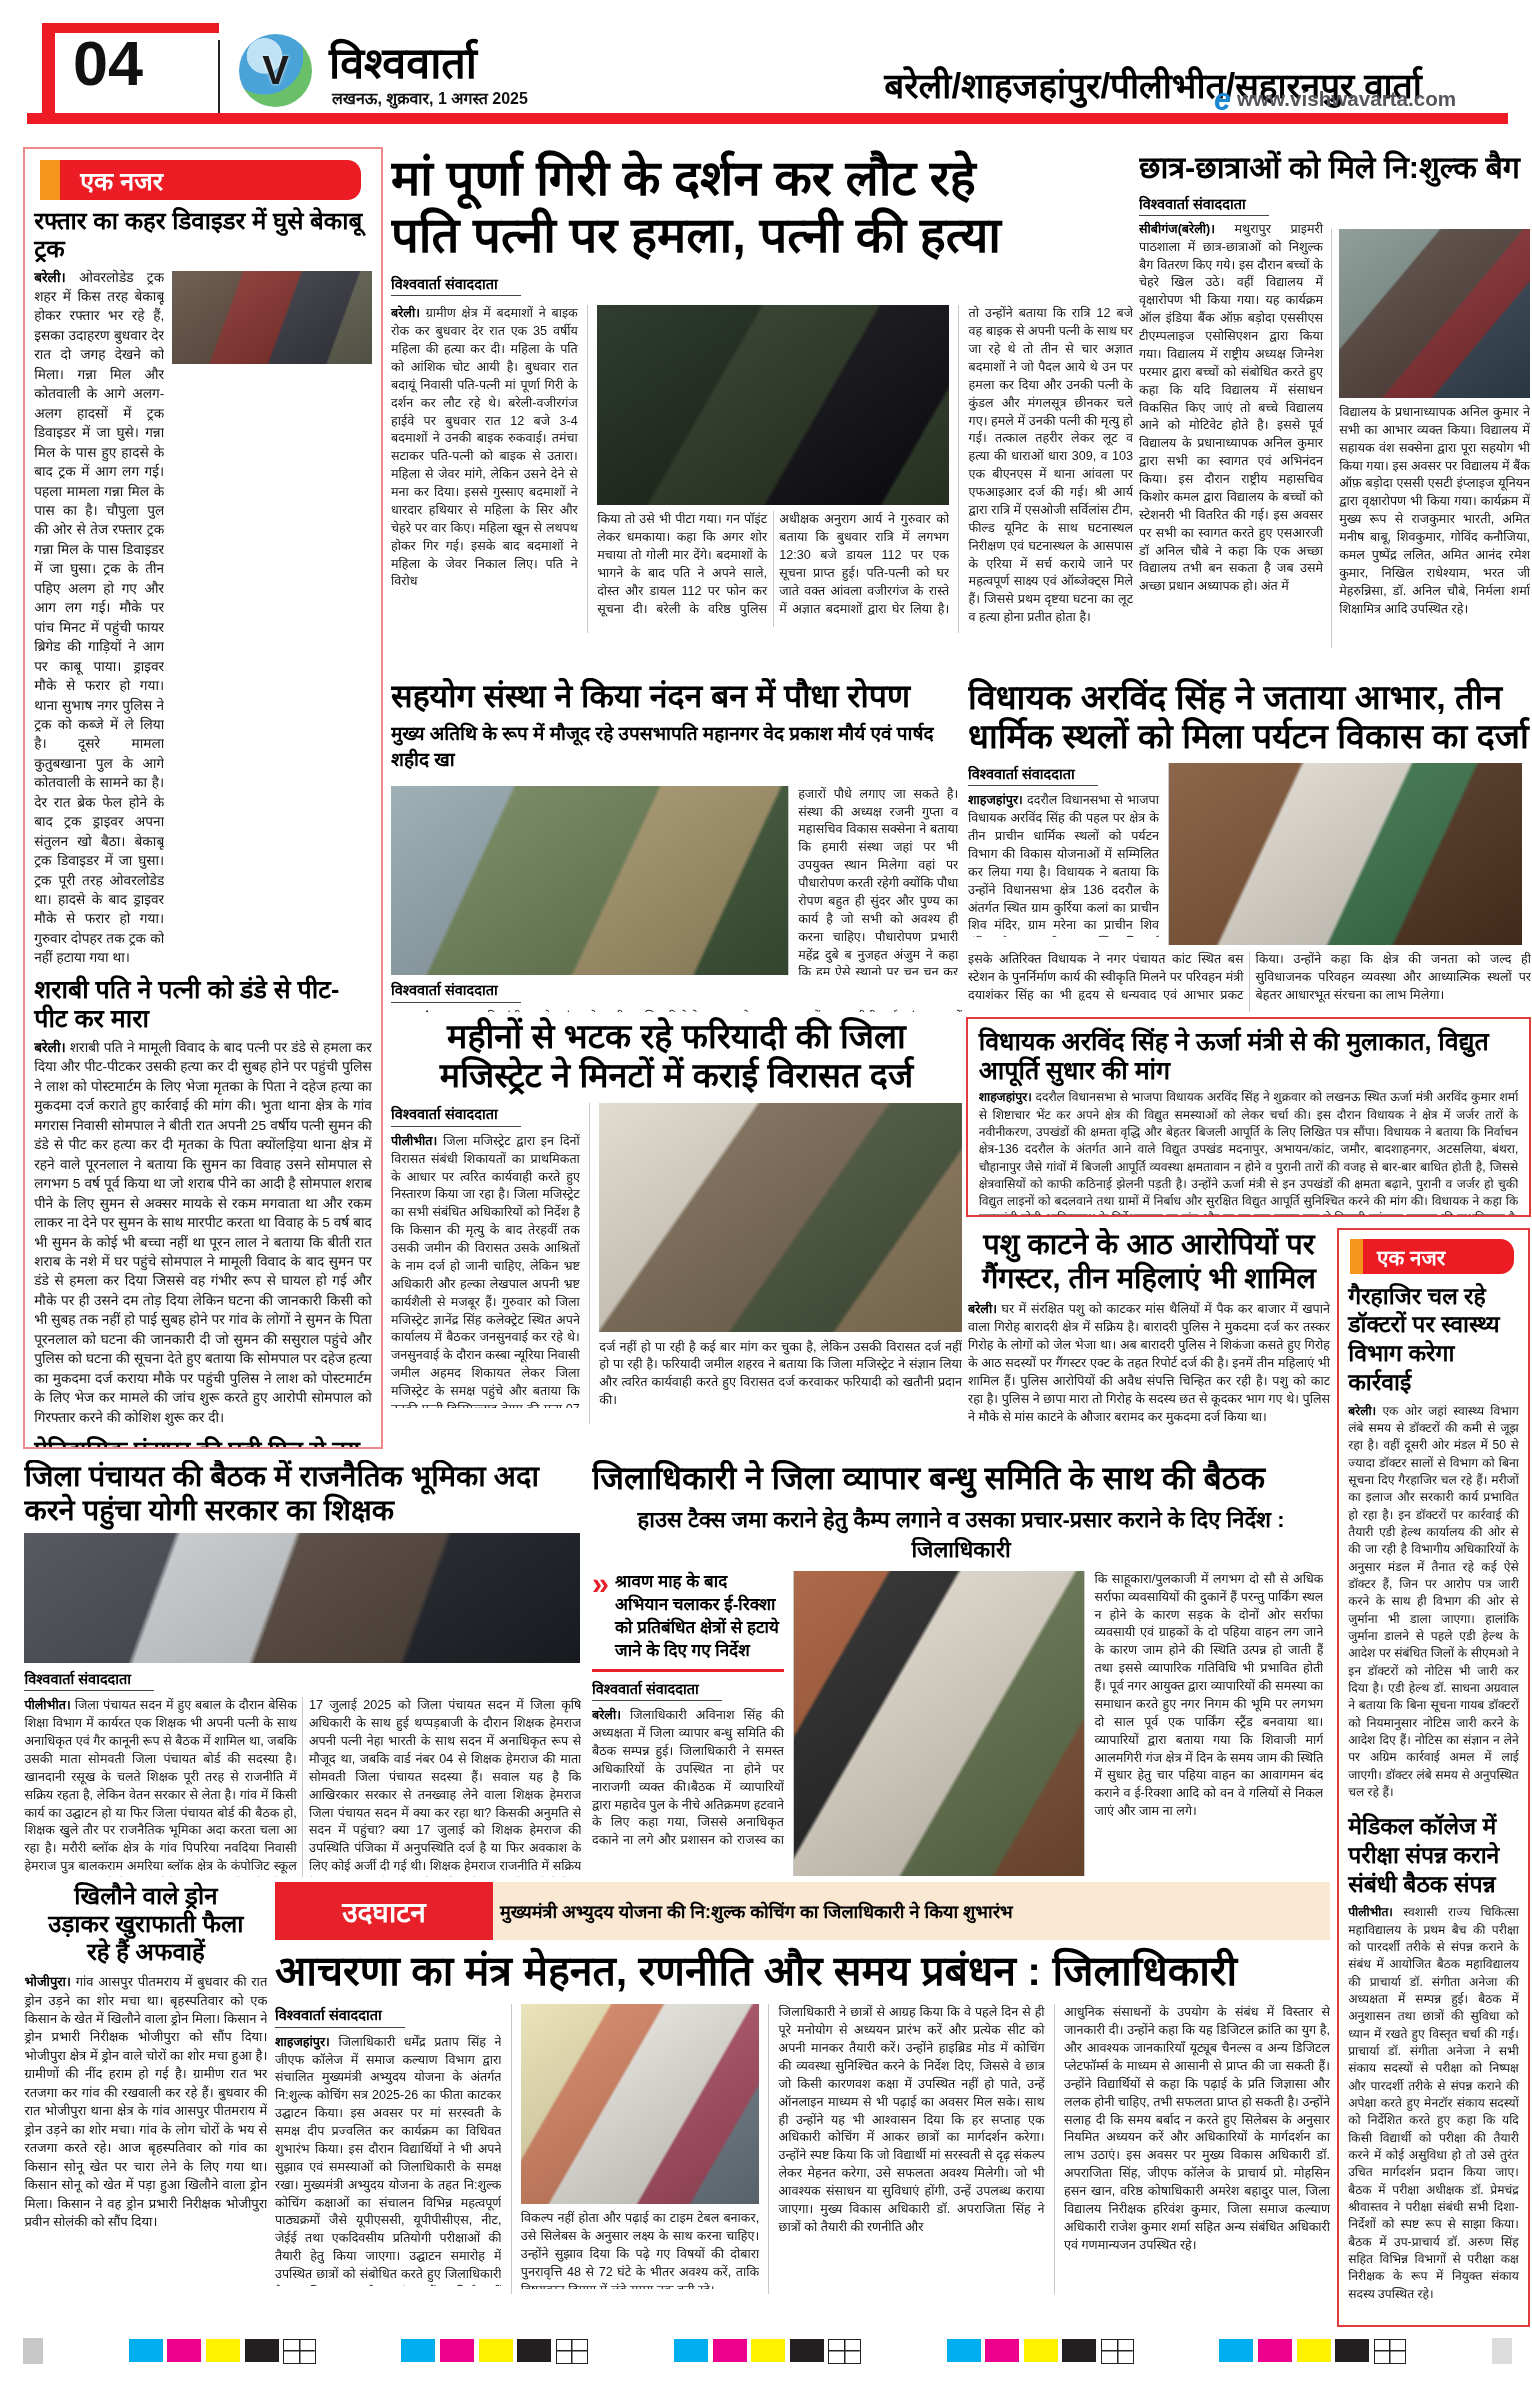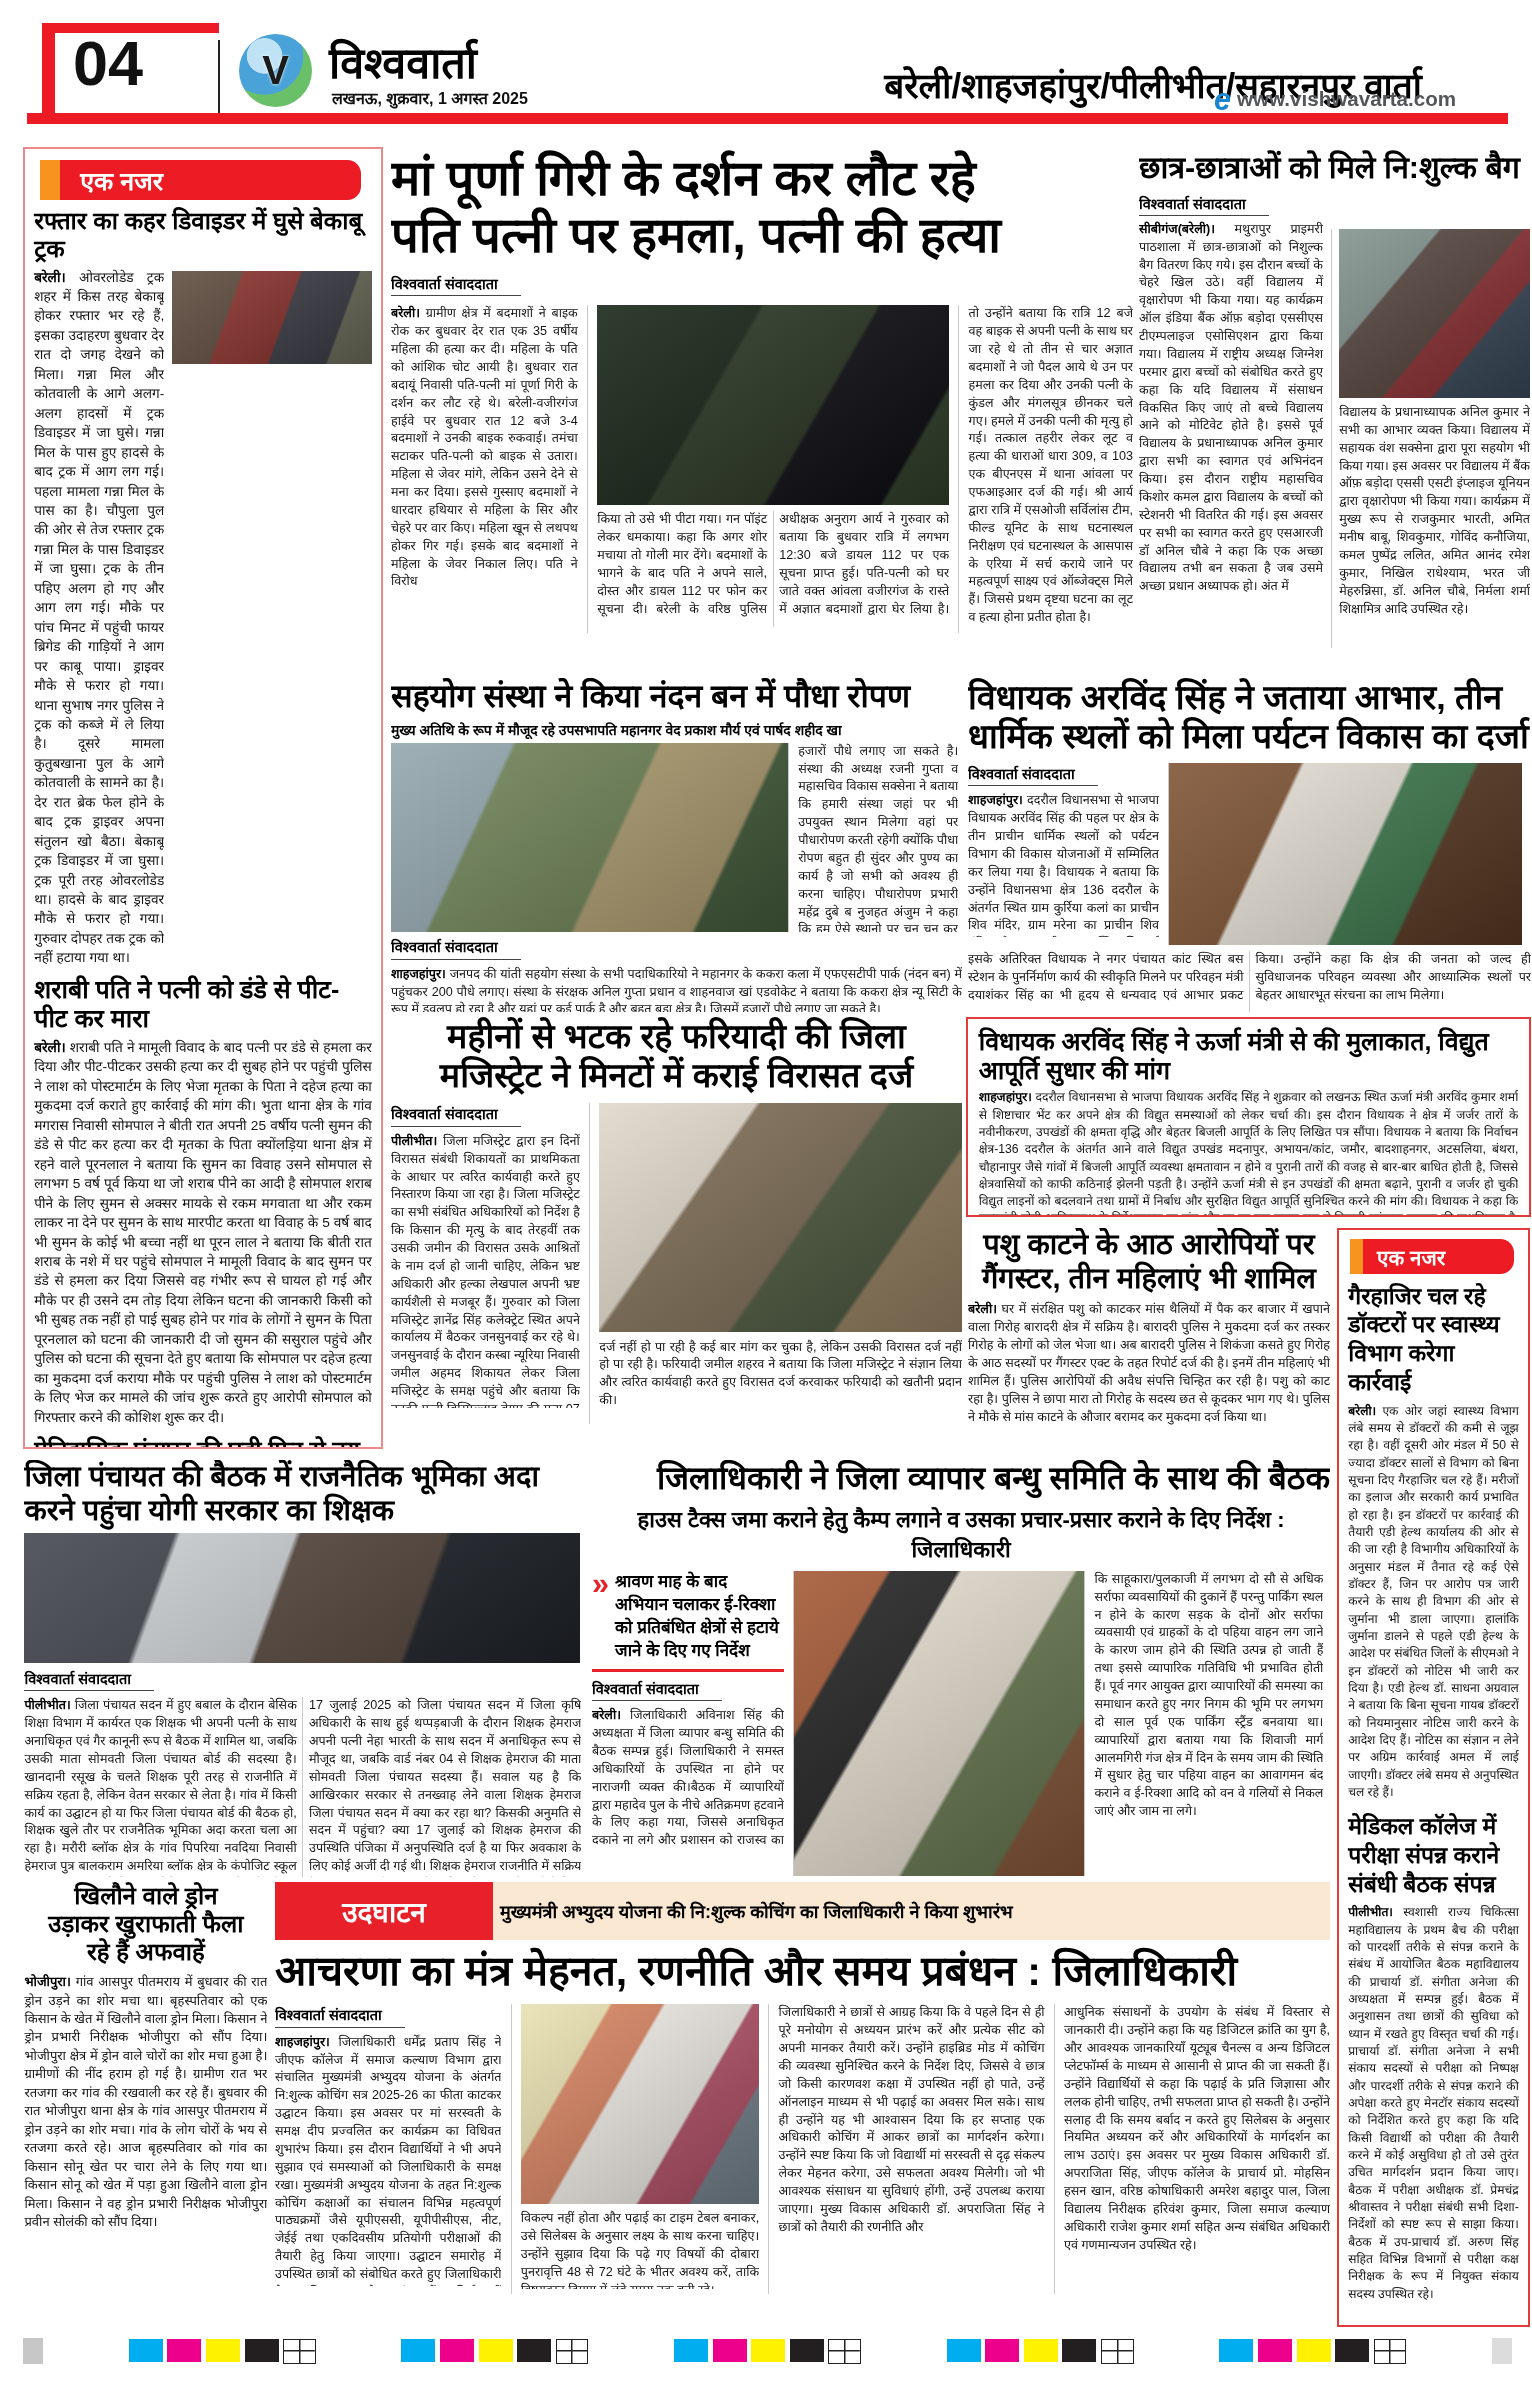--- a/index.html
+++ b/index.html
@@ -95,21 +95,21 @@
       <div class="body-txt" style="width:188px;padding-right:7.6px;"><span class="dl">सीबीगंज(बरेली)।</span> <span>मथुरापुर प्राइमरी पाठशाला में छात्र-छात्राओं को निशुल्क बैग वितरण किए गये। इस दौरान बच्चों के चेहरे खिल उठे। वहीं विद्यालय में वृक्षारोपण भी किया गया। यह कार्यक्रम ऑल इंडिया बैंक ऑफ़ बड़ोदा एससीएस टीएम्पलाइज एसोसिएशन द्वारा किया गया। विद्यालय में राष्ट्रीय अध्यक्ष जिग्नेश परमार द्वारा बच्चों को संबोधित करते हुए कहा कि यदि विद्यालय में संसाधन विकसित किए जाएं तो बच्चे विद्यालय आने को मोटिवेट होते है। इससे पूर्व विद्यालय के प्रधानाध्यापक अनिल कुमार द्वारा सभी का स्वागत एवं अभिनंदन किया। इस दौरान राष्ट्रीय महासचिव किशोर कमल द्वारा विद्यालय के बच्चों को स्टेशनरी भी वितरित की गई। इस अवसर पर सभी का स्वागत करते हुए एसआरजी डॉ अनिल चौबे ने कहा कि एक अच्छा विद्यालय तभी बन सकता है जब उसमे अच्छा प्रधान अध्यापक हो। अंत में</span></div>
       <div style="width:195px;padding-left:7.6px;margin-top:8px;">
         <div class="photo" style="width:100%;height:169px;background:linear-gradient(130deg,#7e8f8a 0 30%,#54433c 31% 55%,#8e2f33 56% 70%,#3a4a5a 71%);"></div>
         <div class="body-txt" style="margin-top:6.1px;height:244px;">विद्यालय के प्रधानाध्यापक अनिल कुमार ने सभी का आभार व्यक्त किया। विद्यालय में सहायक वंश सक्सेना द्वारा पूरा सहयोग भी किया गया। इस अवसर पर विद्यालय में बैंक ऑफ़ बड़ोदा एससी एसटी इंप्लाइज यूनियन द्वारा वृक्षारोपण भी किया गया। कार्यक्रम में मुख्य रूप से राजकुमार भारती, अमित मनीष बाबू, शिवकुमार, गोविंद कनौजिया, कमल पुष्पेंद्र ललित, अमित आनंद रमेश कुमार, निखिल राधेश्याम, भरत जी मेहरुन्निसा, डॉ. अनिल चौबे, निर्मला शर्मा शिक्षामित्र आदि उपस्थित रहे।</div>
       </div>
     </div>
   </div>
 
   <div class="abs" style="left:391px;top:678px;width:571px;height:334px;overflow:hidden;">
     <h2 class="hl" style="font-size:32px;margin:0 0 4.6px;">सहयोग संस्था ने किया नंदन बन में पौधा रोपण</h2>
-    <div class="hl-sub" style="font-size:14px;margin-bottom:4px;">मुख्य अतिथि के रूप में मौजूद रहे उपसभापति महानगर वेद प्रकाश मौर्य एवं पार्षद शहीद खा</div>
+    <div class="hl-sub" style="font-size:19px;margin-bottom:14px;">मुख्य अतिथि के रूप में मौजूद रहे उपसभापति महानगर वेद प्रकाश मौर्य एवं पार्षद शहीद खा</div>
     <div class="colrow" style="height:189px;">
       <div class="photo" style="width:397px;height:189px;background:linear-gradient(115deg,#8fa3ab 0 25%,#6f8457 26% 55%,#b3a173 56% 80%,#46603e 81%);"></div>
       <div class="body-txt" style="width:160px;padding-left:9.2px;">हजारों पौधे लगाए जा सकते है। संस्था की अध्यक्ष रजनी गुप्ता व महासचिव विकास सक्सेना ने बताया कि हमारी संस्था जहां पर भी उपयुक्त स्थान मिलेगा वहां पर पौधारोपण करती रहेगी क्योंकि पौधा रोपण बहुत ही सुंदर और पुण्य का कार्य है जो सभी को अवश्य ही करना चाहिए। पौधारोपण प्रभारी महेंद्र दुबे ब नुजहत अंजुम ने कहा कि हम ऐसे स्थानो पर चुन चुन कर पौधारोपण कर रहे हैं। जहां पर बाउंड्री वॉल हो और अच्छे से देखरेख हो सके, जिससे कि हमारी संस्था के द्वारा लगाए गए सभी पौधे सुरक्षित रहें। पौधारोपण के कार्यक्रम में सैय्यद अनवर, अंकुश गुप्ता, मधुरेश गुप्ता, निहाल, मो. नाजिम, लुबना जिया, अर्पित, सुमन गुप्ता, रामजी गुप्ता, शबाब, सुधीर आदि सभी उपस्थित रहे।</div>
     </div>
     <div style="margin-top:4.6px;">
       <span class="byline">विश्ववार्ता संवाददाता</span>
       <p class="body-txt" style="margin:1.5px 0 0;height:53px;"><span class="dl">शाहजहांपुर।</span> <span>जनपद की यांती सहयोग संस्था के सभी पदाधिकारियो ने महानगर के ककरा कला में एफएसटीपी पार्क (नंदन बन) में पहुंचकर 200 पौधे लगाए। संस्था के संरक्षक अनिल गुप्ता प्रधान व शाहनवाज खां एडवोकेट ने बताया कि ककरा क्षेत्र न्यू सिटी के रूप में डवलप हो रहा है और यहां पर कई पार्क है और बहुत बड़ा क्षेत्र है। जिसमें हजारों पौधे लगाए जा सकते है।</span></p>
     </div>
   </div>
 
@@ -168,21 +168,21 @@
   </div>
 
   <div class="abs" style="left:24.4px;top:1460px;width:557px;height:417px;overflow:hidden;">
     <h2 class="hl" style="font-size:29px;margin:0 0 6.1px;">जिला पंचायत की बैठक में राजनैतिक भूमिका अदा करने पहुंचा योगी सरकार का शिक्षक</h2>
     <div class="photo" style="width:556px;height:130px;background:linear-gradient(110deg,#3b3f47 0 25%,#cfd3d6 26% 45%,#57483e 46% 70%,#20242b 71%);"></div>
     <div style="margin:4.6px 0 1.5px;"><span class="byline">विश्ववार्ता संवाददाता</span></div>
     <div class="body-txt cols2" style="height:206px;"><span class="dl">पीलीभीत।</span> <span>जिला पंचायत सदन में हुए बबाल के दौरान बेसिक शिक्षा विभाग में कार्यरत एक शिक्षक भी अपनी पत्नी के साथ अनाधिकृत एवं गैर कानूनी रूप से बैठक में शामिल था, जबकि उसकी माता सोमवती जिला पंचायत बोर्ड की सदस्या है। खानदानी रसूख के चलते शिक्षक पूरी तरह से राजनीति में सक्रिय रहता है, लेकिन वेतन सरकार से लेता है। गांव में किसी कार्य का उद्घाटन हो या फिर जिला पंचायत बोर्ड की बैठक हो, शिक्षक खुले तौर पर राजनैतिक भूमिका अदा करता चला आ रहा है। मरौरी ब्लॉक क्षेत्र के गांव पिपरिया नवदिया निवासी हेमराज पुत्र बालकराम अमरिया ब्लॉक क्षेत्र के कंपोजिट स्कूल सददरपुर कटमटा में हेड इंचार्ज के पद पर कार्यरत है। विगत 17 जुलाई 2025 को जिला पंचायत सदन में जिला कृषि अधिकारी के साथ हुई थप्पड़बाजी के दौरान शिक्षक हेमराज अपनी पत्नी नेहा भारती के साथ सदन में अनाधिकृत रूप से मौजूद था, जबकि वार्ड नंबर 04 से शिक्षक हेमराज की माता सोमवती जिला पंचायत सदस्या हैं। सवाल यह है कि आखिरकार सरकार से तनख्वाह लेने वाला शिक्षक हेमराज जिला पंचायत सदन में क्या कर रहा था? किसकी अनुमति से सदन में पहुंचा? क्या 17 जुलाई को शिक्षक हेमराज की उपस्थिति पंजिका में अनुपस्थिति दर्ज है या फिर अवकाश के लिए कोई अर्जी दी गई थी। शिक्षक हेमराज राजनीति में सक्रिय है, यह हम नहीं कह रहे बल्कि हेमराज की गतिविधियां राजनीति में सक्रिय होने का प्रमाण हैं। इसके अलावा उत्तर प्रदेश कर्मचारी आचरण नियमावली का उल्लंघन करते हुए शिक्षक हेमराज प्रतिदिन अपने परिजनों के नाम से संचालित व्यवसायों में लिप्त रहता है, जिसके कारण हेमराज की लोकेशन स्कूल के इर्द गिर्द भी नहीं मिलती, लेकिन जलवा इस कदर कायम है कि उसका वेतन बिना किसी रोक-टोक के निकलता रहता है। 30 दिसंबर 2024 को निरीक्षण के दौरान शिक्षक गैरहाजिर मिला था, जिसके क्रम में उसका एक दिन का वेतन अवरुद्ध किया गया था।</span></div>
   </div>
 
   <div class="abs" style="left:592px;top:1460px;width:738px;height:417px;overflow:hidden;">
-    <h2 class="hl" style="font-size:32px;text-align:right;margin:0 0 6.1px;">जिलाधिकारी ने जिला व्यापार बन्धु समिति के साथ की बैठक</h2>
+    <h2 class="hl" style="font-size:32px;text-align:left;margin:0 0 6.1px;">जिलाधिकारी ने जिला व्यापार बन्धु समिति के साथ की बैठक</h2>
     <div class="hl-sub" style="font-size:22px;text-align:center;margin-bottom:7.6px;">हाउस टैक्स जमा कराने हेतु कैम्प लगाने व उसका प्रचार-प्रसार कराने के दिए निर्देश : जिलाधिकारी</div>
     <div class="colrow" style="height:305px;">
       <div style="width:192px;padding-right:9.2px;">
         <div style="display:flex;gap:6.1px;">
           <span class="quote-mark">»</span>
           <span class="hl-sub" style="font-size:17px;line-height:1.35;">श्रावण माह के बाद अभियान चलाकर ई-रिक्शा को प्रतिबंधित क्षेत्रों से हटाये जाने के दिए गए निर्देश</span>
         </div>
         <div style="height:3.1px;background:#e8202a;margin:6.1px 0;"></div>
         <span class="byline">विश्ववार्ता संवाददाता</span>
         <p class="body-txt" style="margin:1.5px 0 0;height:137px;"><span class="dl">बरेली।</span> <span>जिलाधिकारी अविनाश सिंह की अध्यक्षता में जिला व्यापार बन्धु समिति की बैठक सम्पन्न हुई। जिलाधिकारी ने समस्त अधिकारियों के उपस्थित ना होने पर नाराजगी व्यक्त की।बैठक में व्यापारियों द्वारा महादेव पुल के नीचे अतिक्रमण हटवाने के लिए कहा गया, जिससे अनाधिकृत दुकाने ना लगे और प्रशासन को राजस्व का नुकसान ना हो।</span></p>

